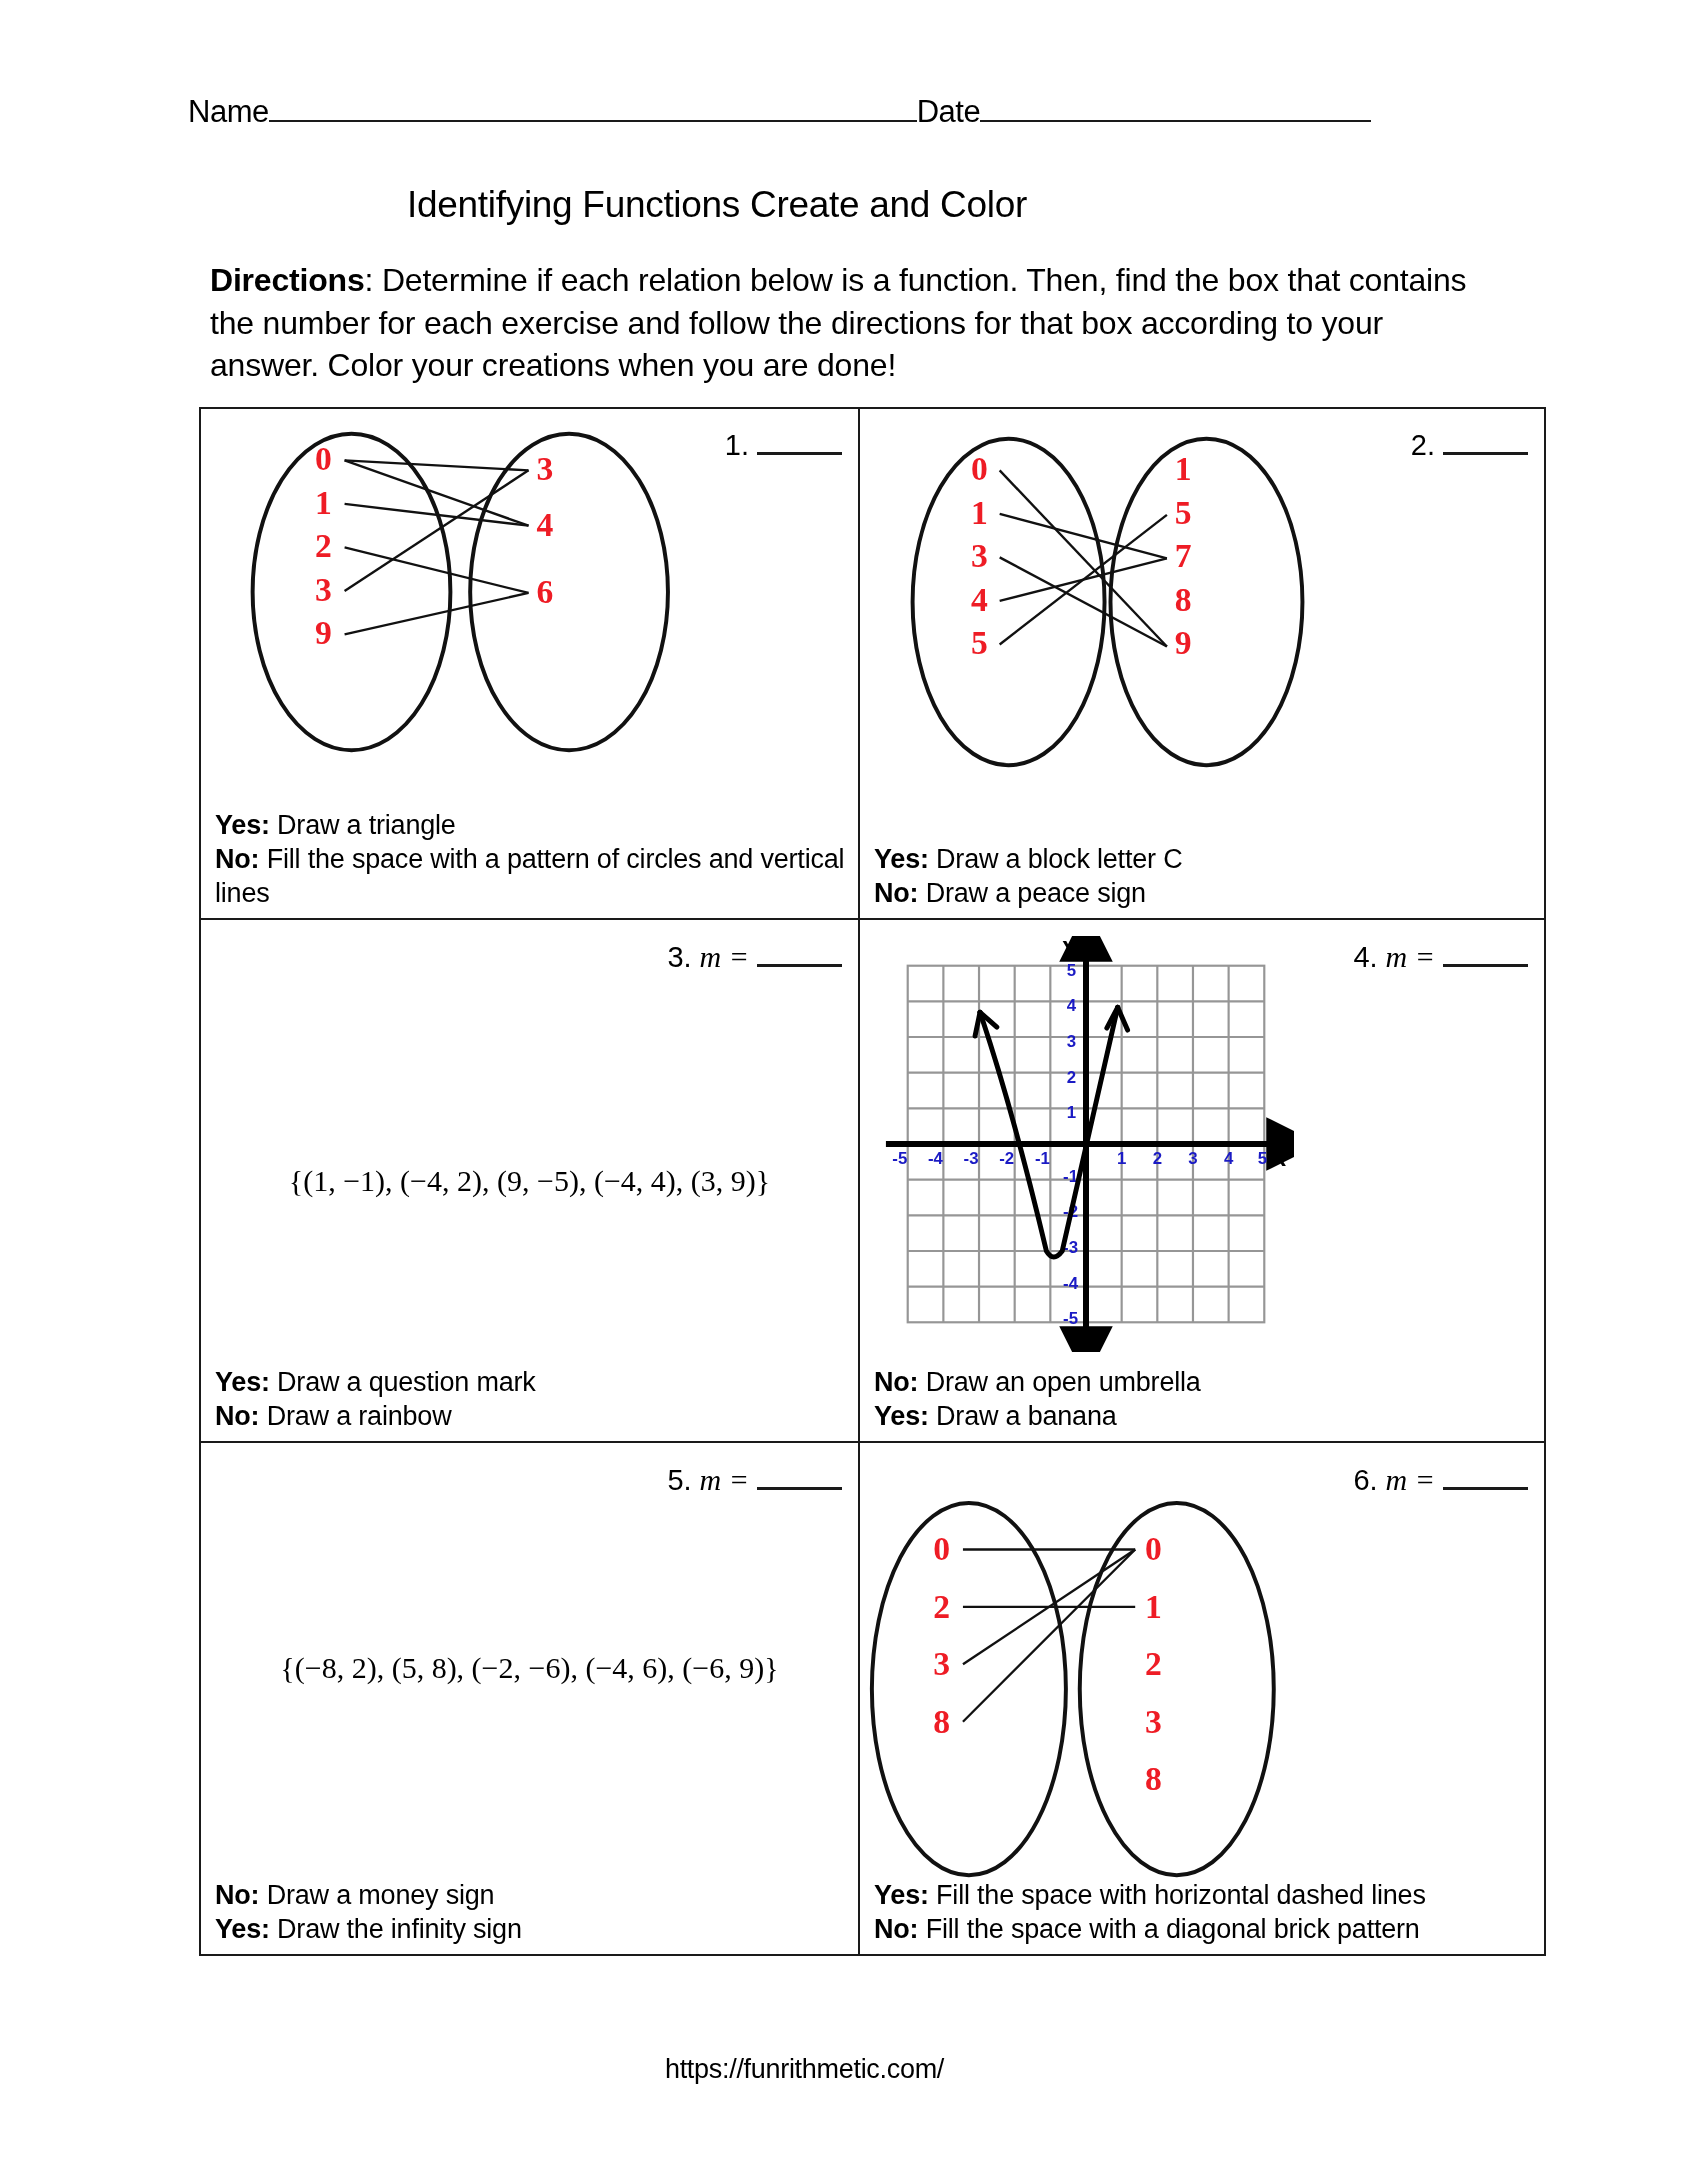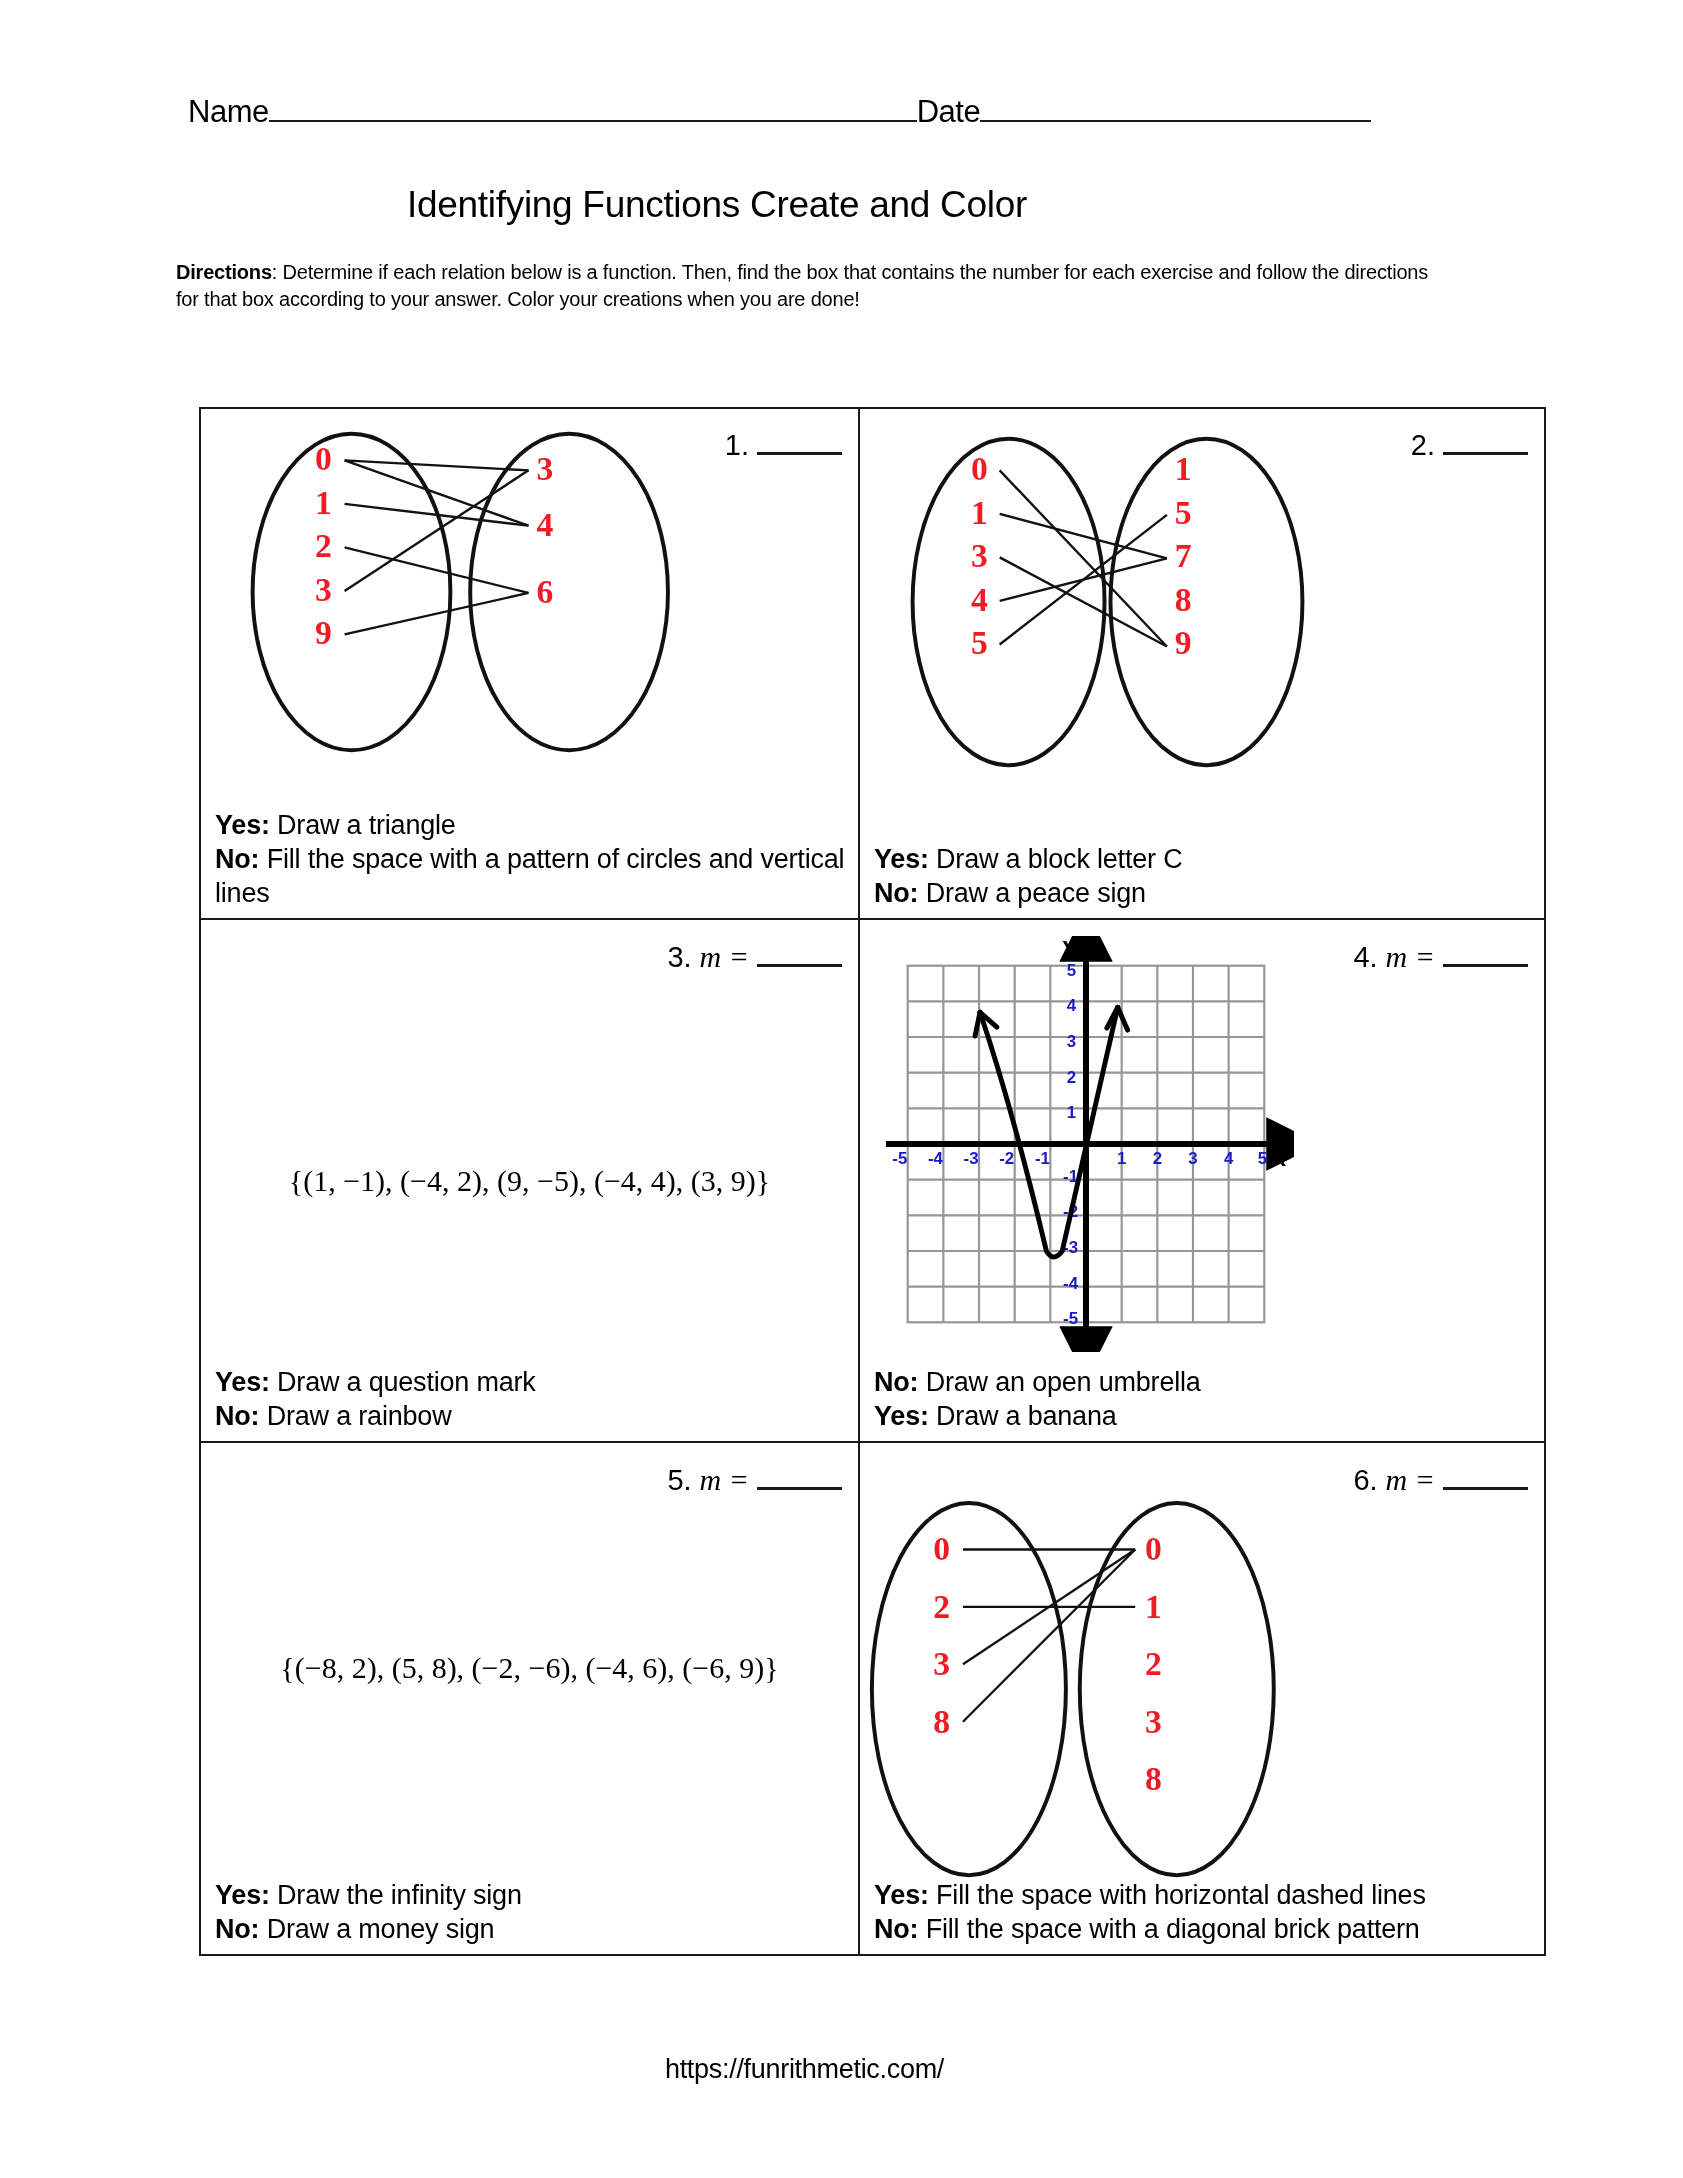--- a/index.html
+++ b/index.html
@@ -43,24 +43,24 @@
     top: 184px;
     width: 1434px;
     text-align: center;
     font-size: 37px;
     font-weight: 400;
     letter-spacing: -0.3px;
   }
 
   .directions {
     position: absolute;
-    left: 176px;
+    left: 210px;
     top: 259px;
     width: 1277px;
-    font-size: 20px;
+    font-size: 32px;
     line-height: 1.33;
     letter-spacing: -0.2px;
   }
   .directions b { font-weight: 700; }
 
   
   .grid {
     position: absolute;
     left: 199px;
     top: 407px;
@@ -315,22 +315,22 @@
   </div>
 
   <div class="cell col1 row3">
     <div class="q-label">
       <span>5.</span>
       <span class="mvar">m =</span>
       <span class="q-blank"></span>
     </div>
     <div class="pairs-set" style="top:44%;">{(−8, 2), (5, 8), (−2, −6), (−4, 6), (−6, 9)}</div>
     <div class="answer-rules">
+      <div><b>No:</b><span> Draw a money sign</span></div>
       <div><b>Yes:</b><span> Draw the infinity sign</span></div>
-      <div><b>No:</b><span> Draw a money sign</span></div>
     </div>
   </div>
 
   <div class="cell col2 row3">
     <div class="q-label">
       <span>6.</span>
       <span class="mvar">m =</span>
       <span class="q-blank"></span>
     </div>
     <svg class="mapping-svg" style="top:48px;" width="686" height="406" viewBox="0 0 693 410">

